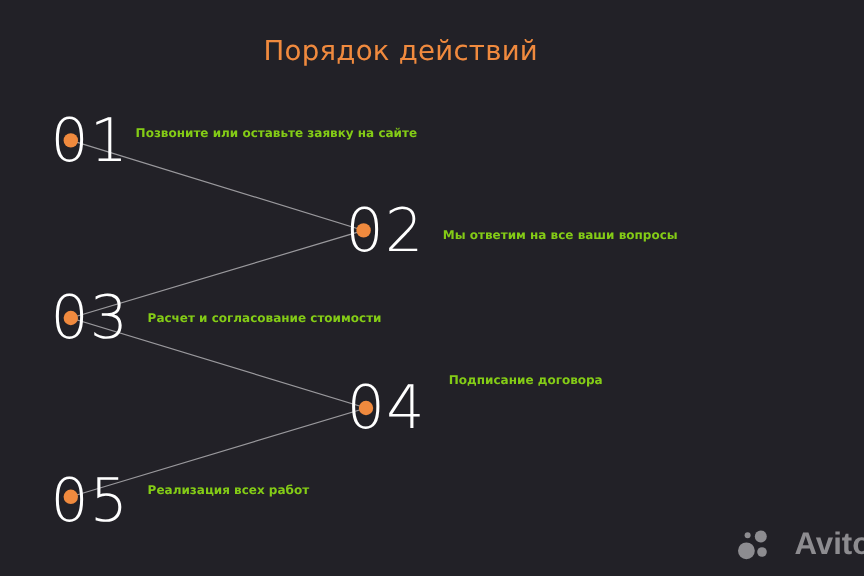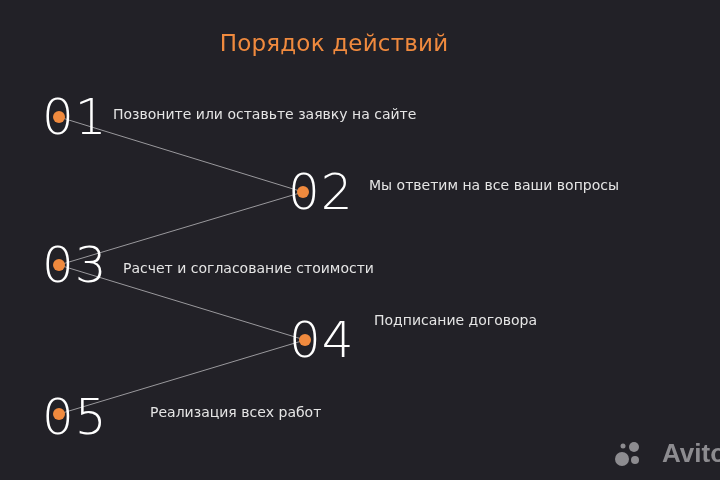--- a/index.html
+++ b/index.html
@@ -1,21 +1,21 @@
 <!DOCTYPE html>
 <html><head>
 <meta charset="utf-8">
 <style>
   html,body{margin:0;padding:0;}
   body{width:720px;height:480px;background:#222127;position:relative;overflow:hidden;font-family:"DejaVu Sans","Liberation Sans",sans-serif;}
   .title{position:absolute;left:0;width:668px;top:30px;text-align:center;color:#f08a3e;font-size:23px;letter-spacing:0.2px;}
   .lines{position:absolute;left:0;top:0;}
   .num{position:absolute;color:#ffffff;font-size:50px;font-weight:300;line-height:1;letter-spacing:1px;font-family:"DejaVu Sans","Liberation Sans",sans-serif;}
   .dot{position:absolute;width:12px;height:12px;border-radius:50%;background:#f08a3e;}
-  .label{position:absolute;color:#e5e5e5;font-size:14px;white-space:nowrap;}
+  .label{position:absolute;color:#84cc16;font-size:10px;white-space:nowrap;font-weight:bold;}
   .logo{position:absolute;left:614px;top:438px;display:flex;align-items:center;}
   .logo-text{color:#8d8c90;font-size:26px;font-weight:bold;margin-left:20px;font-family:"Liberation Sans",sans-serif;}
 </style>
 </head>
 <body>
 
 <div class="title">Порядок действий</div>
 
 <svg class="lines" width="720" height="480">
   <polyline points="59,117 303,192 59,265 305,340 59,414" fill="none" stroke="#9a999d" stroke-width="1"></polyline>
@@ -23,39 +23,39 @@
 
 <div>
   <div class="num" style="left:42px;top:92px;">01</div>
   <div class="dot" style="left:53px;top:111px;"></div>
   <div class="label" style="left:113px;top:106px;">Позвоните или оставьте заявку на сайте</div>
 </div>
 
 <div>
   <div class="num" style="left:288px;top:167px;">02</div>
   <div class="dot" style="left:297px;top:186px;"></div>
-  <div class="label" style="left:369px;top:177px;">Мы ответим на все ваши вопросы</div>
+  <div class="label" style="left:369px;top:191px;">Мы ответим на все ваши вопросы</div>
 </div>
 
 <div>
   <div class="num" style="left:42px;top:240px;">03</div>
   <div class="dot" style="left:53px;top:259px;"></div>
   <div class="label" style="left:123px;top:260px;">Расчет и согласование стоимости</div>
 </div>
 
 <div>
   <div class="num" style="left:289px;top:315px;">04</div>
   <div class="dot" style="left:299px;top:334px;"></div>
   <div class="label" style="left:374px;top:312px;">Подписание договора</div>
 </div>
 
 <div>
   <div class="num" style="left:42px;top:392px;">05</div>
   <div class="dot" style="left:53px;top:408px;"></div>
-  <div class="label" style="left:123px;top:404px;margin-left:27px;">Реализация всех работ</div>
+  <div class="label" style="left:123px;top:404px;">Реализация всех работ</div>
 </div>
 
 <div class="logo">
   <svg width="28" height="28" viewBox="0 0 28 28">
     <circle cx="20" cy="7" r="5" fill="#8d8c90"></circle>
     <circle cx="8" cy="19" r="7" fill="#8d8c90"></circle>
     <circle cx="21" cy="20" r="4" fill="#8d8c90"></circle>
     <circle cx="9" cy="6" r="2.5" fill="#8d8c90"></circle>
   </svg>
   <span class="logo-text">Avito</span>

